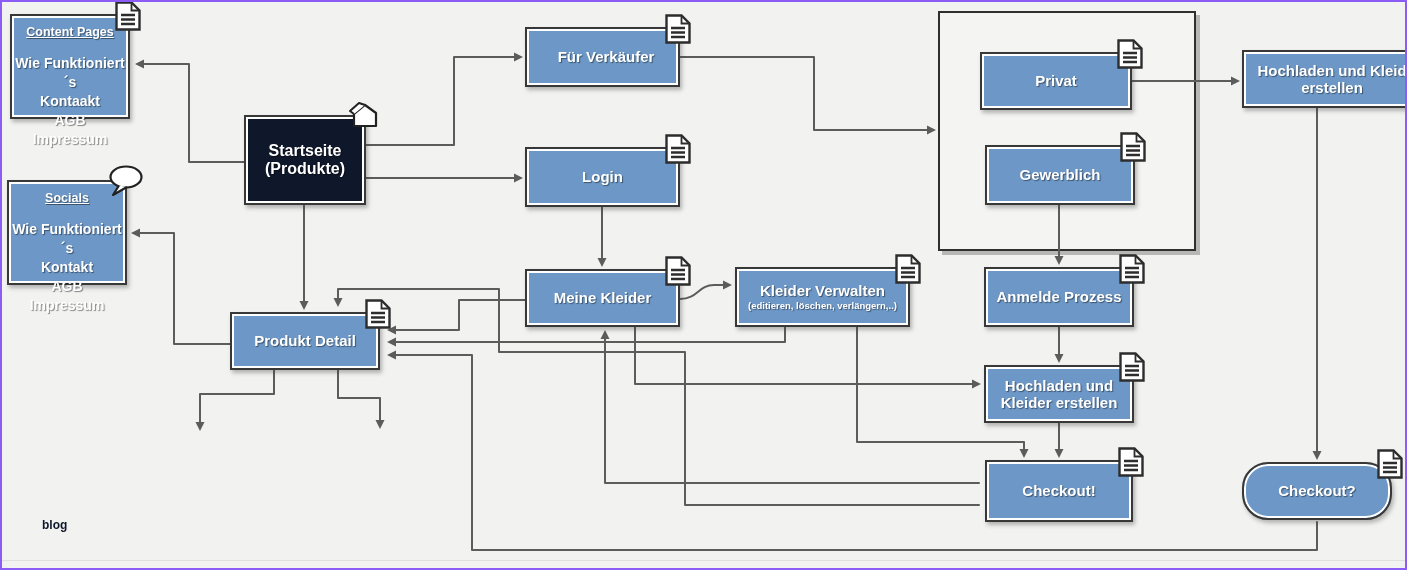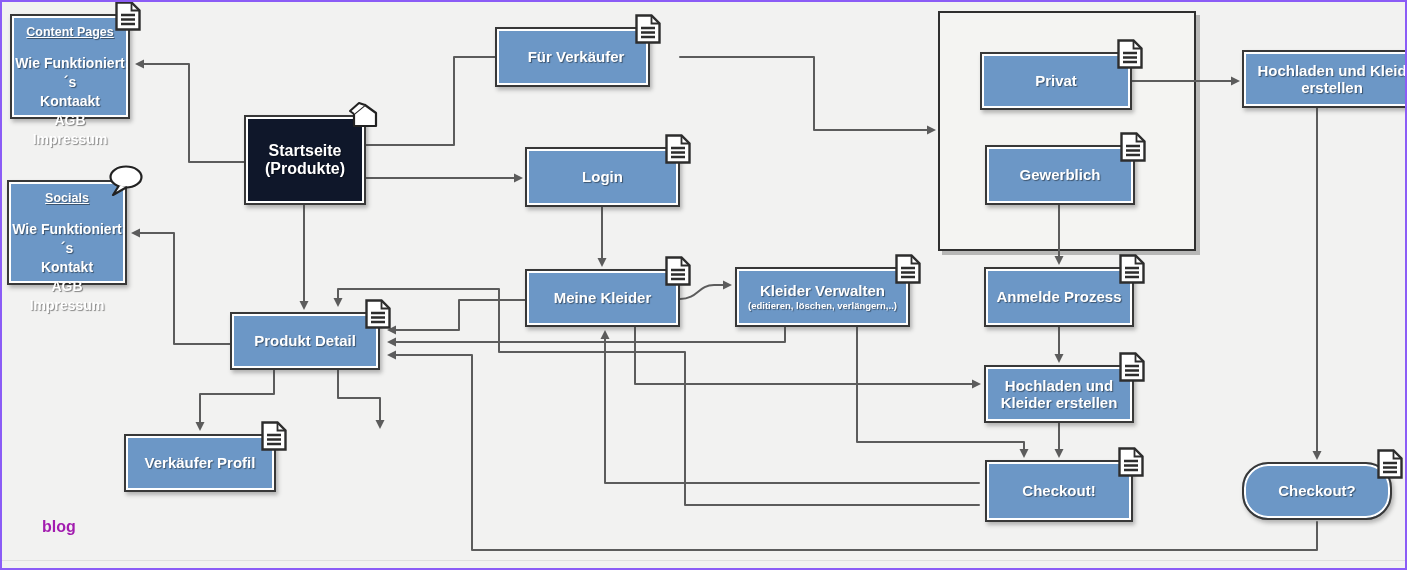--- a/index.html
+++ b/index.html
@@ -45,22 +45,22 @@
     padding-top:9px;
   }
   .info-title{font-size:12.5px;text-decoration:underline;margin-bottom:15px;}
   .info-item{font-size:14px;line-height:1.35;}
   .corner-icon{position:absolute;}
   .doc-pos{top:-15px;right:-13px;width:26px;height:30px;}
   .bubble-pos{top:-17px;right:-19px;width:38px;height:32px;}
   .home-pos{top:-16px;right:-16px;width:32px;height:28px;}
   .watermark{
     position:absolute;
-    color:#a21caf;
-    font-size:16px;
+    color:#0f172a;
+    font-size:12px;
     font-weight:bold;
   }
   .page-edge{
     position:absolute;left:0;top:558px;width:1407px;height:1px;
     background:#DFDFDF;
   }
 </style>
 </head>
 <body>
 
@@ -145,21 +145,21 @@
   </div>
 
   <div class="node start" style="left:242px;top:113px;width:122px;height:90px;">
     <span class="label">Startseite (Produkte)</span>
     <svg class="corner-icon home-pos" viewBox="0 0 32 28">
       <path d="M6,13 L17,4 L28,12 V25 H6 Z" fill="#fff" stroke="#222" stroke-width="2.2" stroke-linejoin="round"></path>
       <path d="M17,4 L11,2 L2,10 L6,13" fill="#fff" stroke="#222" stroke-width="2" stroke-linejoin="round"></path>
     </svg>
   </div>
 
-  <div class="node" style="left:493px;top:25px;width:155px;height:60px;padding-left:7px;">
+  <div class="node" style="left:523px;top:25px;width:155px;height:60px;padding-left:7px;">
     <span class="label">Für Verkäufer</span>
     <svg class="corner-icon doc-pos" viewBox="0 0 26 30">
       <path d="M1.5,1.5 H16.5 L24.5,9.5 V28.5 H1.5 Z" fill="#fff" stroke="#2D2D2D" stroke-width="2.4"></path>
       <path d="M16.5,1.5 V9.5 H24.5" fill="none" stroke="#2D2D2D" stroke-width="1.8"></path>
       <path d="M6,14 H20 M6,18.5 H20 M6,23 H20" stroke="#2D2D2D" stroke-width="2.4"></path>
     </svg>
   </div>
 
   <div class="node" style="left:523px;top:145px;width:155px;height:60px;">
     <span class="label">Login</span>
@@ -236,28 +236,20 @@
 
   <div class="node" style="left:982px;top:363px;width:150px;height:58px;">
     <span class="label">Hochladen und Kleider erstellen</span>
     <svg class="corner-icon doc-pos" viewBox="0 0 26 30">
       <path d="M1.5,1.5 H16.5 L24.5,9.5 V28.5 H1.5 Z" fill="#fff" stroke="#2D2D2D" stroke-width="2.4"></path>
       <path d="M16.5,1.5 V9.5 H24.5" fill="none" stroke="#2D2D2D" stroke-width="1.8"></path>
       <path d="M6,14 H20 M6,18.5 H20 M6,23 H20" stroke="#2D2D2D" stroke-width="2.4"></path>
     </svg>
   </div>
 
-  <div class="node" style="left:122px;top:432px;width:152px;height:58px;">
-    <span class="label">Verkäufer Profil</span>
-    <svg class="corner-icon doc-pos" viewBox="0 0 26 30">
-      <path d="M1.5,1.5 H16.5 L24.5,9.5 V28.5 H1.5 Z" fill="#fff" stroke="#2D2D2D" stroke-width="2.4"></path>
-      <path d="M16.5,1.5 V9.5 H24.5" fill="none" stroke="#2D2D2D" stroke-width="1.8"></path>
-      <path d="M6,14 H20 M6,18.5 H20 M6,23 H20" stroke="#2D2D2D" stroke-width="2.4"></path>
-    </svg>
-  </div>
 
 
   <div class="node" style="left:983px;top:458px;width:148px;height:62px;">
     <span class="label">Checkout!</span>
     <svg class="corner-icon doc-pos" viewBox="0 0 26 30">
       <path d="M1.5,1.5 H16.5 L24.5,9.5 V28.5 H1.5 Z" fill="#fff" stroke="#2D2D2D" stroke-width="2.4"></path>
       <path d="M16.5,1.5 V9.5 H24.5" fill="none" stroke="#2D2D2D" stroke-width="1.8"></path>
       <path d="M6,14 H20 M6,18.5 H20 M6,23 H20" stroke="#2D2D2D" stroke-width="2.4"></path>
     </svg>
   </div>

